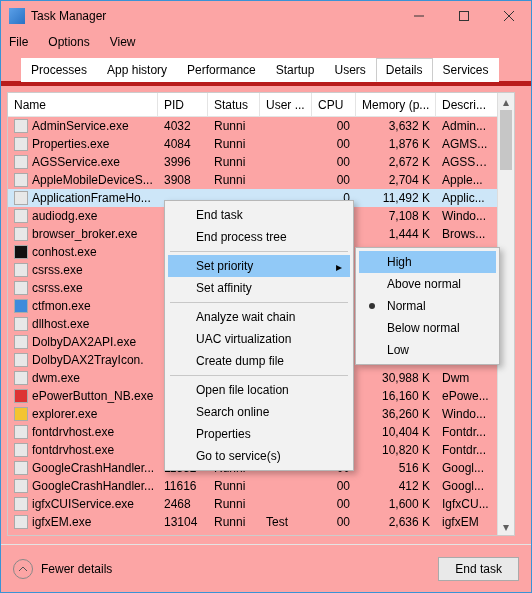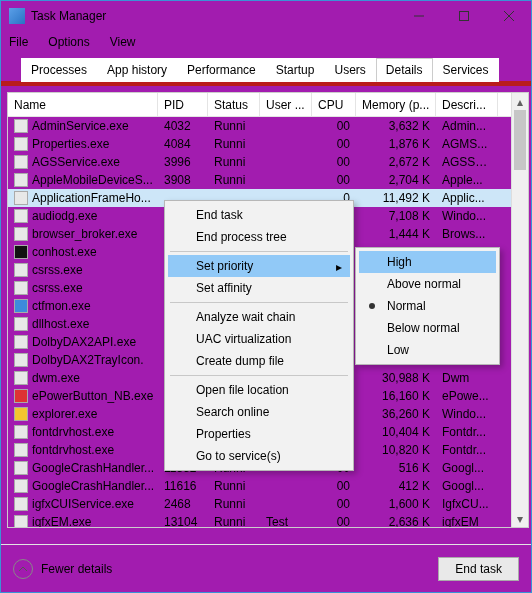--- a/index.html
+++ b/index.html
@@ -1,29 +1,29 @@
 <!DOCTYPE html>
 <html><head>
 <meta charset="utf-8">
 <style>
 *{box-sizing:border-box;margin:0;padding:0;font-family:"Segoe UI",Tahoma,sans-serif;font-size:12px;color:#000}
 body{background:#fff}
-.window{width:532px;height:593px;border:1px solid #3a93d6;display:flex;flex-direction:column;background:#a21caf;position:relative}
+.window{width:532px;height:593px;border:1px solid #3a93d6;display:flex;flex-direction:column;background:#fca5a5;position:relative}
 .titlebar{height:30px;display:flex;align-items:center;padding-left:8px}
 .titlebar .icon{width:16px;height:16px;margin-right:6px;background:linear-gradient(135deg,#5aa0e8,#2a72c4);display:inline-block}
 .titlebar .title{flex:1}
 .win-btns{display:flex;height:100%}
 .win-btn{width:45px;display:flex;align-items:center;justify-content:center;color:#444}
 .win-btn svg{width:10px;height:10px}
 .menubar{height:22px;display:flex;align-items:center;padding-left:8px;gap:20px}
 .menubar span{cursor:default}
 .tabs{display:flex;padding:4px 4px 0 20px;border-bottom:5px solid #b91c1c}
 .tab{padding:4px 9px;border:1px solid transparent;border-bottom:none;position:relative;top:1px;background:#fff;cursor:default}
 .tab.active{border-color:#ccc;border-bottom:1px solid #fff}
-.grid-area{flex:1;position:relative;overflow:hidden;margin:6px 2px 0 6px;border:1px solid #ccc}
+.grid-area{flex:1;position:relative;overflow:hidden;margin:6px 16px 0 6px;border:1px solid #ccc}
 .header-row{display:flex;background:#fff;border-bottom:1px solid #e4e4e4;height:24px;align-items:center}
 .hcell{padding:0 6px;border-right:1px solid #e4e4e4;height:100%;display:flex;align-items:center;overflow:hidden;white-space:nowrap;text-overflow:ellipsis}
 .rows{overflow:hidden}
 .row{display:flex;height:18px;align-items:center}
 .row.selected{background:#cde6f8}
 .cell{padding:0 6px;overflow:hidden;white-space:nowrap;text-overflow:ellipsis}
 .c-name{width:150px;display:flex;align-items:center;gap:4px}
 .c-pid{width:50px;text-align:left}
 .c-status{width:52px}
 .c-user{width:52px}
@@ -32,21 +32,21 @@
 .c-desc{width:62px}
 .proc-icon{width:14px;height:14px;background:#e8e8e8;border:1px solid #aaa;display:inline-block;flex-shrink:0}
 .proc-icon.svc{background:#e8e8e8}
 .proc-icon.con{background:#111}
 .proc-icon.red{background:#d33}
 .proc-icon.yel{background:#f3c431}
 .proc-icon.blu{background:#3e8bdc}
 .scrollbar{position:absolute;right:0;top:0;bottom:0;width:17px;background:#f0f0f0;border-left:1px solid #ddd}
 .sb-btn{height:17px;display:flex;align-items:center;justify-content:center;color:#606060}
 .sb-thumb{position:absolute;top:17px;left:2px;right:2px;height:60px;background:#c6c6c6}
-.footer{height:48px;border-top:1px solid #e4e4e4;display:flex;align-items:center;padding:0 12px;justify-content:space-between;margin-top:16px}
+.footer{height:48px;border-top:1px solid #e4e4e4;display:flex;align-items:center;padding:0 12px;justify-content:space-between;margin-top:8px}
 .fewer{display:flex;align-items:center;gap:8px;cursor:default}
 .circle{width:20px;height:20px;border:1px solid #888;border-radius:50%;display:flex;align-items:center;justify-content:center}
 .end-btn{padding:4px 16px;border:1px solid #aaa;background:#e9e9e9;cursor:default}
 .ctx{position:absolute;background:#f2f2f2;border:1px solid #b7b7b7;box-shadow:3px 3px 6px rgba(0,0,0,.25);padding:3px}
 .ctx1{left:163px;top:199px;width:190px}
 .ctx2{left:354px;top:246px;width:145px}
 .ctx-item{padding:4px 20px 4px 28px;position:relative;white-space:nowrap}
 .ctx-item.hl{background:#91c9f7}
 .ctx-item .arrow{position:absolute;right:8px;top:5px}
 .ctx-sep{height:1px;background:#c8c8c8;margin:3px 2px}

